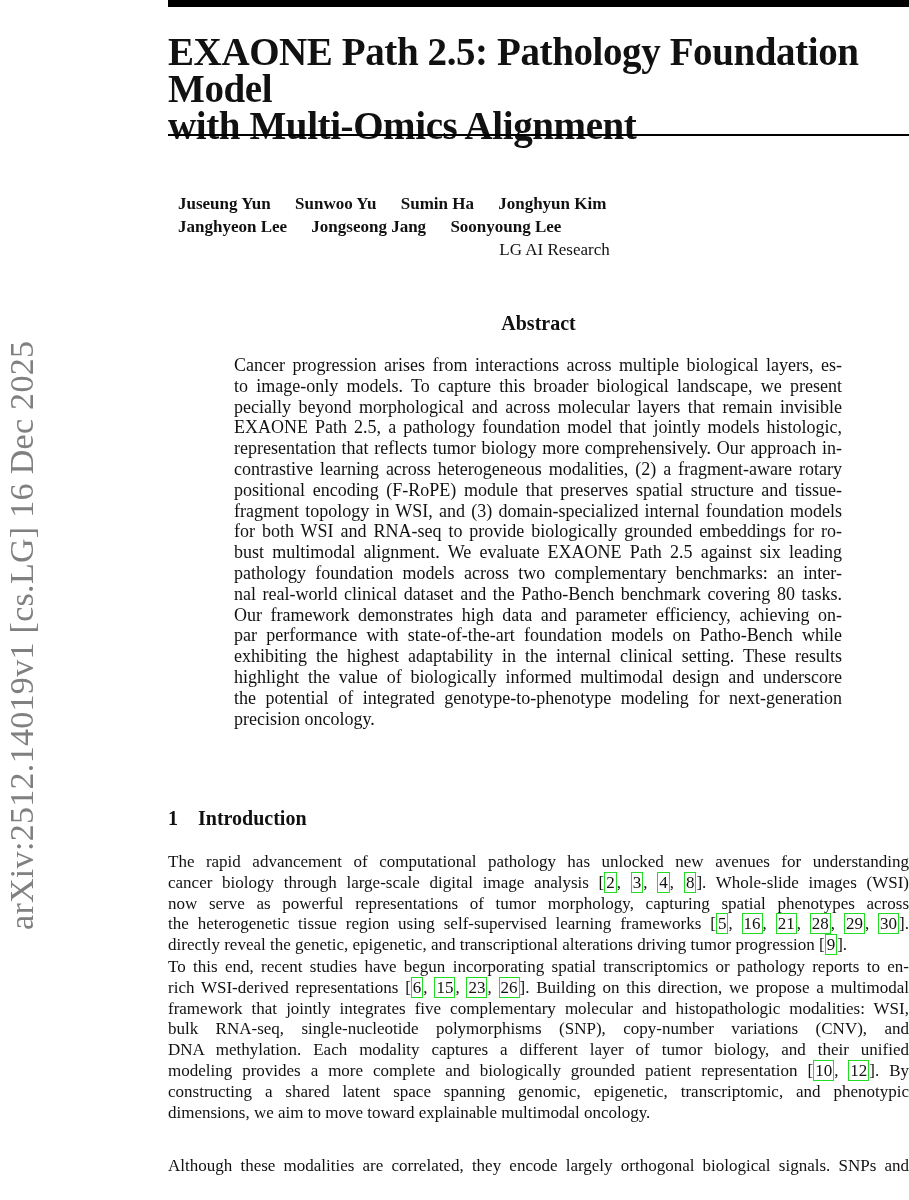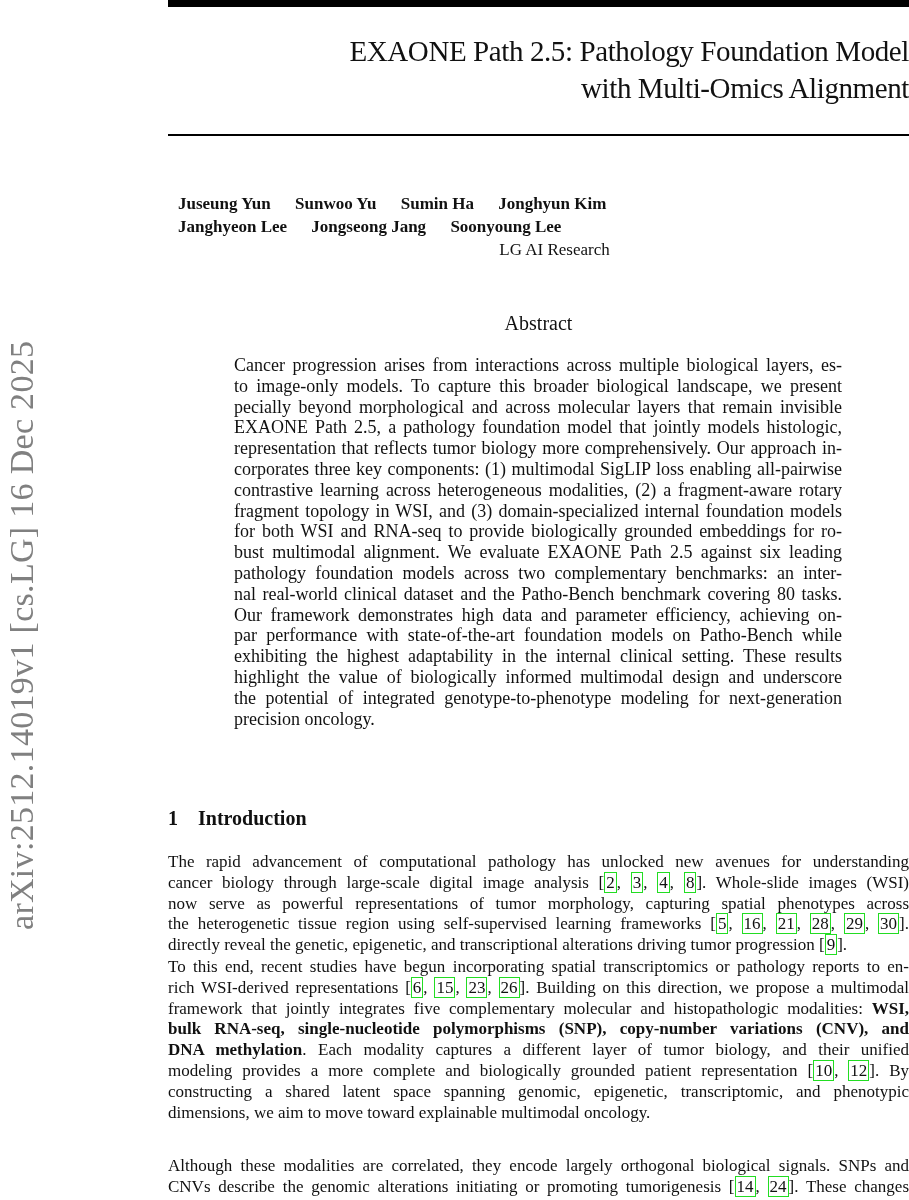--- a/index.html
+++ b/index.html
@@ -3,52 +3,52 @@
 <meta charset="utf-8">
 <style>
   html, body { margin: 0; padding: 0; background: #ffffff; }
   body {
     width: 909px; height: 1200px; position: relative; overflow: hidden;
     font-family: "Liberation Serif", "DejaVu Serif", serif; color: #111;
   }
   .top-rule { position: absolute; left: 168px; top: 0; width: 741px; height: 7px; background: #000; }
   .bottom-rule { position: absolute; left: 168px; top: 134px; width: 741px; height: 2px; background: #000; }
   .title {
-    position: absolute; left: 168px; top: 33px; width: 741px; text-align: right;
-    font-weight: normal; font-size: 29px; line-height: 37px; letter-spacing: -0.4px;
+    position: absolute; left: 168px; top: 33px; width: 741px; text-align: left;
+    font-weight: bold; font-size: 39px; line-height: 37px; letter-spacing: -0.4px;
   }
   .authors {
     position: absolute; left: 168px; top: 192px; width: 741px; text-align: left;
     font-size: 17px; line-height: 23px; font-weight: bold;
   }
   .authors .row span { margin: 0 10px; }
   .affil {
     position: absolute; left: 184px; top: 239px; width: 741px; text-align: center;
     font-size: 17px; line-height: 22px;
   }
   .abstract-title {
     position: absolute; left: 168px; top: 310px; width: 741px; text-align: center;
-    font-weight: normal; font-size: 20px; line-height: 26px;
+    font-weight: bold; font-size: 20px; line-height: 26px;
   }
   .abstract {
     position: absolute; left: 234px; top: 355px; width: 608px;
     font-size: 18px; line-height: 20.8px;
   }
   .line { display: block; white-space: nowrap; text-align: justify; text-align-last: justify; }
   .line.last { text-align-last: left; }
   .section-title {
     position: absolute; left: 168px; top: 805px; font-weight: bold; font-size: 20px; line-height: 26px;
   }
   .section-title .num { margin-right: 20px; }
   .intro { position: absolute; left: 168px; width: 741px; font-size: 17px; line-height: 20.8px; }
   .p1 { top: 852px; }
   .p2 { top: 957px; }
   .p3 { top: 1156px; }
   .cite { border: 1px solid #22dd22; padding: 0 1px; line-height: 1; }
-  .b { font-weight: bold; }
+  .b { font-weight: normal; }
   .arxiv-stamp {
     position: absolute; left: 3px; top: 930px; transform-origin: 0 0; transform: rotate(-90deg);
     font-size: 34px; color: #808080; white-space: nowrap; letter-spacing: 0.3px; width: 680px;
   }
 </style>
 </head>
 <body>
 
 <div class="top-rule"></div>
 
@@ -75,22 +75,22 @@
 <div class="affil">LG AI Research</div>
 
 <div class="abstract-title">Abstract</div>
 
 <div class="abstract">
   <span class="line">Cancer progression arises from interactions across multiple biological layers, es-</span>
   <span class="line">to image-only models. To capture this broader biological landscape, we present</span>
   <span class="line">pecially beyond morphological and across molecular layers that remain invisible</span>
   <span class="line">EXAONE Path 2.5, a pathology foundation model that jointly models histologic,</span>
   <span class="line">representation that reflects tumor biology more comprehensively. Our approach in-</span>
-  <span class="line">corporates three key components: (1) multimodal SigLIP loss enabling all-pairwise</span>
   <span class="line">contrastive learning across heterogeneous modalities, (2) a fragment-aware rotary</span>
+  <span class="line">positional encoding (F-RoPE) module that preserves spatial structure and tissue-</span>
   <span class="line">fragment topology in WSI, and (3) domain-specialized internal foundation models</span>
   <span class="line">for both WSI and RNA-seq to provide biologically grounded embeddings for ro-</span>
   <span class="line">bust multimodal alignment. We evaluate EXAONE Path 2.5 against six leading</span>
   <span class="line">pathology foundation models across two complementary benchmarks: an inter-</span>
   <span class="line">nal real-world clinical dataset and the Patho-Bench benchmark covering 80 tasks.</span>
   <span class="line">Our framework demonstrates high data and parameter efficiency, achieving on-</span>
   <span class="line">par performance with state-of-the-art foundation models on Patho-Bench while</span>
   <span class="line">exhibiting the highest adaptability in the internal clinical setting. These results</span>
   <span class="line">highlight the value of biologically informed multimodal design and underscore</span>
   <span class="line">the potential of integrated genotype-to-phenotype modeling for next-generation</span>
@@ -115,16 +115,15 @@
   <span class="line"><span>framework that jointly integrates five complementary molecular and histopathologic modalities: </span><span class="b">WSI,</span></span>
   <span class="line b">bulk RNA-seq, single-nucleotide polymorphisms (SNP), copy-number variations (CNV), and</span>
   <span class="line"><span class="b">DNA methylation</span><span>. Each modality captures a different layer of tumor biology, and their unified</span></span>
   <span class="line"><span>modeling provides a more complete and biologically grounded patient representation [</span><a class="cite">10</a>, <a class="cite">12</a><span>]. By</span></span>
   <span class="line">constructing a shared latent space spanning genomic, epigenetic, transcriptomic, and phenotypic</span>
   <span class="line last">dimensions, we aim to move toward explainable multimodal oncology.</span>
 </div>
 
 <div class="intro p3">
   <span class="line">Although these modalities are correlated, they encode largely orthogonal biological signals. SNPs and</span>
-  <span class="line"><span>CNVs describe the genomic alterations initiating or promoting tumorigenesis [</span><a class="cite">14</a>, <a class="cite">24</a><span>]. These changes</span></span>
 </div>
 
 <div class="arxiv-stamp">arXiv:2512.14019v1  [cs.LG]  16 Dec 2025</div>
 
 </body></html>

